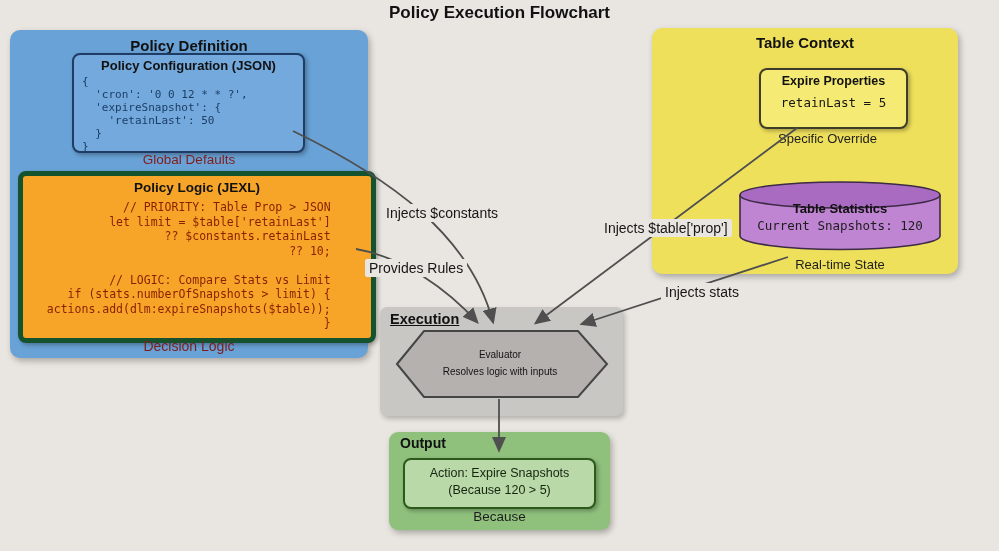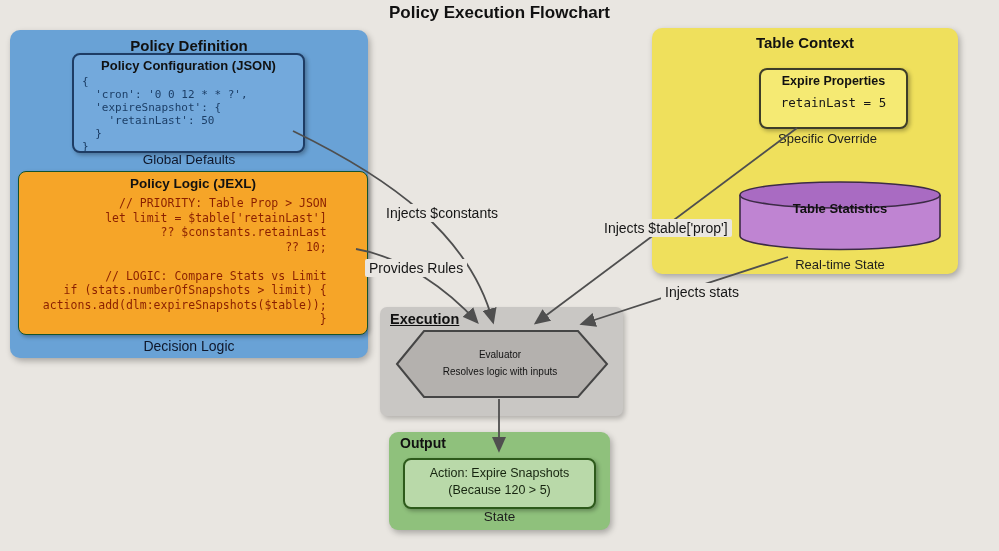--- a/index.html
+++ b/index.html
@@ -18,32 +18,32 @@
   .panel-blue{left:10px;top:30px;width:358px;height:328px;background:var(--blue);}
   .panel-yellow{left:652px;top:28px;width:306px;height:246px;background:var(--yellow);}
   .panel-gray{left:380px;top:307px;width:243px;height:109px;background:var(--gray-panel);border-radius:7px;box-shadow:2px 3px 5px rgba(0,0,0,0.22);}
   .panel-green{left:389px;top:432px;width:221px;height:98px;background:var(--green);border-radius:9px;}
   .panel-title{position:absolute;left:0;width:100%;text-align:center;font-weight:bold;font-size:15px;color:#111;}
   .corner-title{position:absolute;font-weight:bold;color:#111;}
 
   
   .inner-box{position:absolute;border-radius:8px;box-shadow:2px 2px 4px rgba(0,0,0,0.3);padding-left:8px;}
   .json-box{left:62px;top:23px;width:221px;height:96px;background:var(--blue-inner);border:2px solid var(--navy);}
-  .jexl-box{left:8px;top:141px;width:340px;height:162px;background:var(--orange);border:1px solid #14532d;}
+  .jexl-box{left:8px;top:141px;width:340px;height:162px;background:var(--orange);border:5px solid #14532d;}
   .props-box{left:107px;top:40px;width:137px;height:57px;background:var(--yellow-inner);border:2px solid #3d3d29;}
   .action-box{left:14px;top:26px;width:181px;height:47px;background:var(--green-inner);border:2px solid var(--green-border);}
   .inner-title{position:absolute;left:0;width:100%;text-align:center;font-weight:bold;color:#111;}
 
   .code{position:absolute;font-family:"DejaVu Sans Mono",monospace;white-space:pre;}
   .code-json{left:8px;top:20px;font-size:11px;line-height:13px;color:var(--navy-text);}
   .code-jexl{left:10px;top:24px;font-size:11.5px;line-height:14.5px;color:var(--maroon);}
   .code-props{left:0;top:25px;width:100%;text-align:center;font-size:12.5px;color:#161616;}
   .code-cyl{left:0;top:38px;width:100%;text-align:center;font-size:12.5px;color:#1d1d1d;font-family:"DejaVu Sans Mono",monospace;}
 
-  .caption{position:absolute;font-size:13.5px;color:#0f172a;}
+  .caption{position:absolute;font-size:13.5px;color:#7f1d1d;}
   .caption-dark{color:#1d1d1d;}
 
   
   .cylinder{left:86px;top:152px;width:204px;height:82px;position:absolute;}
   .cylinder svg{position:absolute;left:0;top:0;}
   .cyl-body{fill:var(--purple);stroke:#3c2b46;stroke-width:1.6;}
   .cyl-top{fill:var(--purple-dark);stroke:#3c2b46;stroke-width:1.6;}
 
   
   .overlay{position:absolute;left:0;top:0;width:999px;height:551px;pointer-events:none;}
@@ -100,37 +100,38 @@
       <div class="code code-props">retainLast = 5</div>
     </div>
     <div class="caption caption-dark" style="left:92px;top:103px;width:167px;text-align:center;font-size:13px;">Specific Override</div>
 
     <div class="cylinder">
       <svg width="204" height="82" viewBox="0 0 204 82">
         <path class="cyl-body" d="M2 15 V56 C2 63.2 46.8 69.5 102 69.5 C157.2 69.5 202 63.2 202 56 V15"></path>
         <ellipse class="cyl-top" cx="102" cy="15" rx="100" ry="13"></ellipse>
       </svg>
       <div class="abs bold" style="left:0;top:21px;width:100%;text-align:center;font-size:13px;color:#111;">Table Statistics</div>
+      <div class="code-cyl abs">Current Snapshots: 120</div>
     </div>
     <div class="caption caption-dark" style="left:86px;top:229px;width:204px;text-align:center;font-size:13px;">Real-time State</div>
   </div>
 
   <div class="panel panel-gray">
     <div class="corner-title" style="left:10px;top:4px;font-size:14.5px;text-decoration:underline;">Execution</div>
   </div>
 
   <div class="panel panel-green">
     <div class="corner-title" style="left:11px;top:3px;font-size:14px;">Output</div>
     <div class="inner-box action-box">
       <div class="action-text">
         <div>Action: Expire Snapshots</div>
         <div>(Because 120 &gt; 5)</div>
       </div>
     </div>
-    <div class="caption caption-dark center" style="left:0;top:77px;width:100%;">State</div>
+    <div class="caption caption-dark center" style="left:0;top:77px;width:100%;">Because</div>
   </div>
 
   <svg class="overlay">
     <defs>
       <marker id="arrowhead" markerWidth="9" markerHeight="8" refX="7.5" refY="4" orient="auto">
         <path class="arrowhead-shape" d="M0,0 L9,4 L0,8 z"></path>
       </marker>
     </defs>
     <path class="edge" d="M 293 131 C 390 178, 470 235, 493 322"></path>
     <path class="edge" d="M 356 249 C 403 257, 448 290, 477 322"></path>

